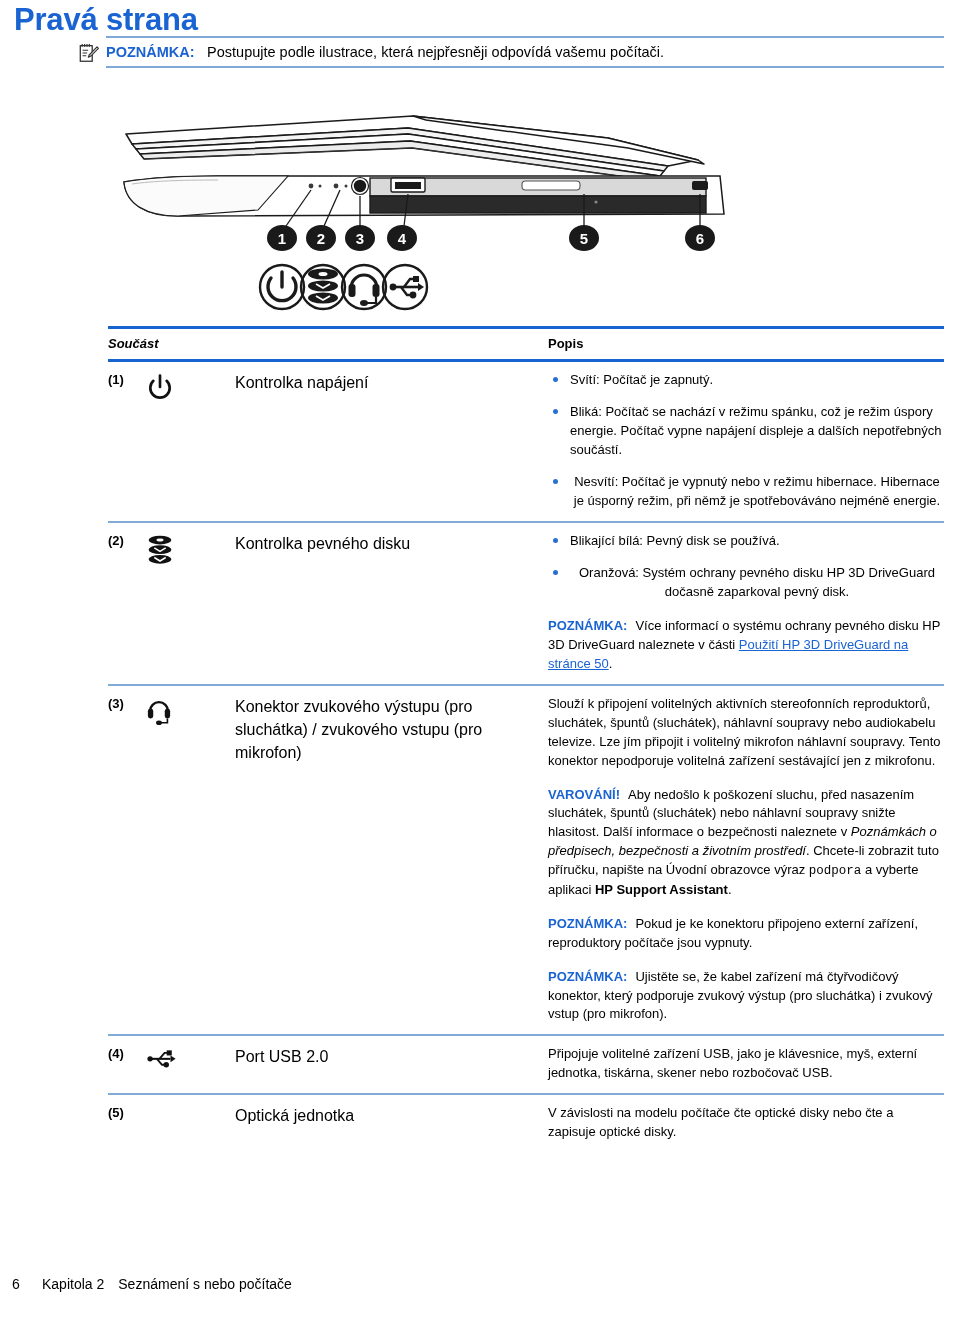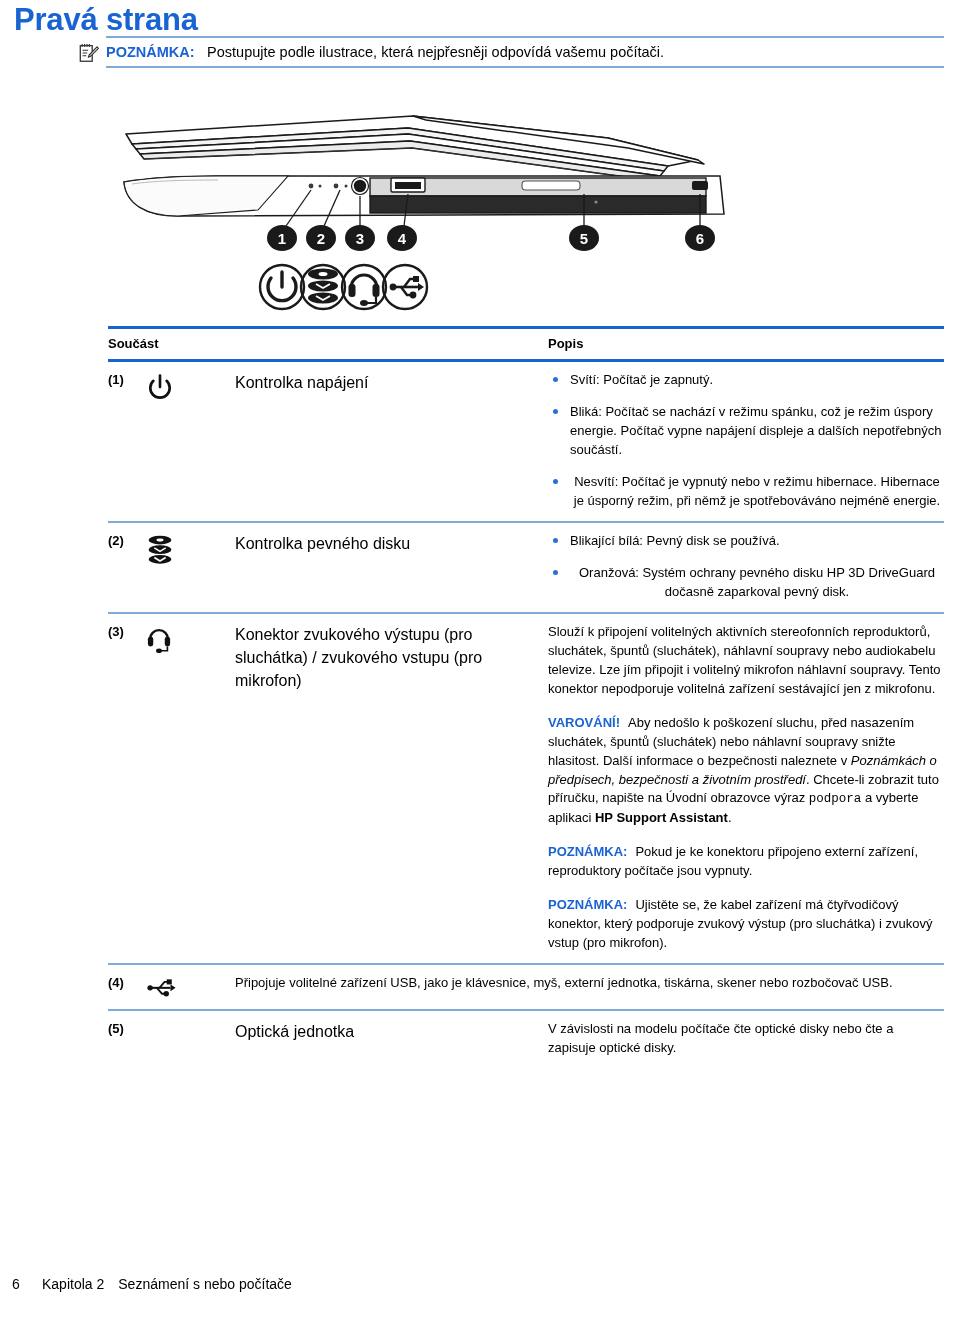--- a/index.html
+++ b/index.html
@@ -102,21 +102,21 @@
   }
   .thead {
     display: flex;
     padding: 7px 0 8px 0;
   }
   .th {
     font-size: 13px;
     font-weight: 700;
     color: #000;
   }
-  .th-component { width: 440px; }
+  .th-component { width: 440px; font-style: italic; }
   .th-desc { flex: 1; }
 
   .trow {
     display: flex;
     padding: 9px 0 10px 0;
     align-items: flex-start;
   }
   .col-num {
     width: 37px;
     flex: 0 0 37px;
@@ -388,20 +388,23 @@
           <ellipse cx="17" cy="30" rx="13" ry="5" fill="#111"></ellipse>
           <path d="M10.5 28 l6.5 4 l6.5 -4" fill="none" stroke="#fff" stroke-width="1.8"></path>
         </svg>
       </div>
       <div class="col-name">Kontrolka pevného disku</div>
       <div class="col-desc">
         <ul class="bullets">
           <li>Blikající bílá: Pevný disk se používá.</li>
           <li>Oranžová: Systém ochrany pevného disku HP 3D DriveGuard dočasně zaparkoval pevný disk.</li>
         </ul>
+        <div class="inline-note">
+          <span class="lbl">POZNÁMKA:</span><span class="gap"></span><span>Více informací o systému ochrany pevného disku HP 3D DriveGuard naleznete v části </span><a class="doclink" href="#">Použití HP 3D DriveGuard na stránce 50</a><span>.</span>
+        </div>
       </div>
     </div>
     <div class="rule-light"></div>
 
     <div class="trow">
       <div class="col-num">(3)</div>
       <div class="col-icon">
         <svg viewBox="0 0 34 38" width="28" height="32">
           <path d="M6 18 a11 11 0 0 1 22 0" fill="none" stroke="#111" stroke-width="3"></path>
           <rect x="3.5" y="15" width="6.5" height="12" rx="3" fill="#111"></rect>
@@ -435,20 +438,21 @@
         <svg viewBox="0 0 40 26" width="34" height="24">
           <line x1="6" y1="14" x2="30" y2="14" stroke="#111" stroke-width="2.4"></line>
           <circle cx="6" cy="14" r="3.2" fill="#111"></circle>
           <path d="M30 10 l6 4 l-6 4 Z" fill="#111"></path>
           <path d="M17 14 l6 -7 l4 0" fill="none" stroke="#111" stroke-width="2.2"></path>
           <rect x="25.5" y="4" width="6" height="6" fill="#111"></rect>
           <path d="M14 14 l6 7 l4 0" fill="none" stroke="#111" stroke-width="2.2"></path>
           <circle cx="25" cy="21" r="3.2" fill="#111"></circle>
         </svg>
       </div>
+      <div class="col-name">Port USB 2.0</div>
       <div class="col-desc">
         <div class="desc-plain">Připojuje volitelné zařízení USB, jako je klávesnice, myš, externí jednotka, tiskárna, skener nebo rozbočovač USB.</div>
       </div>
     </div>
     <div class="rule-light"></div>
 
     <div class="trow">
       <div class="col-num">(5)</div>
       <div class="col-icon"></div>
       <div class="col-name">Optická jednotka</div>

